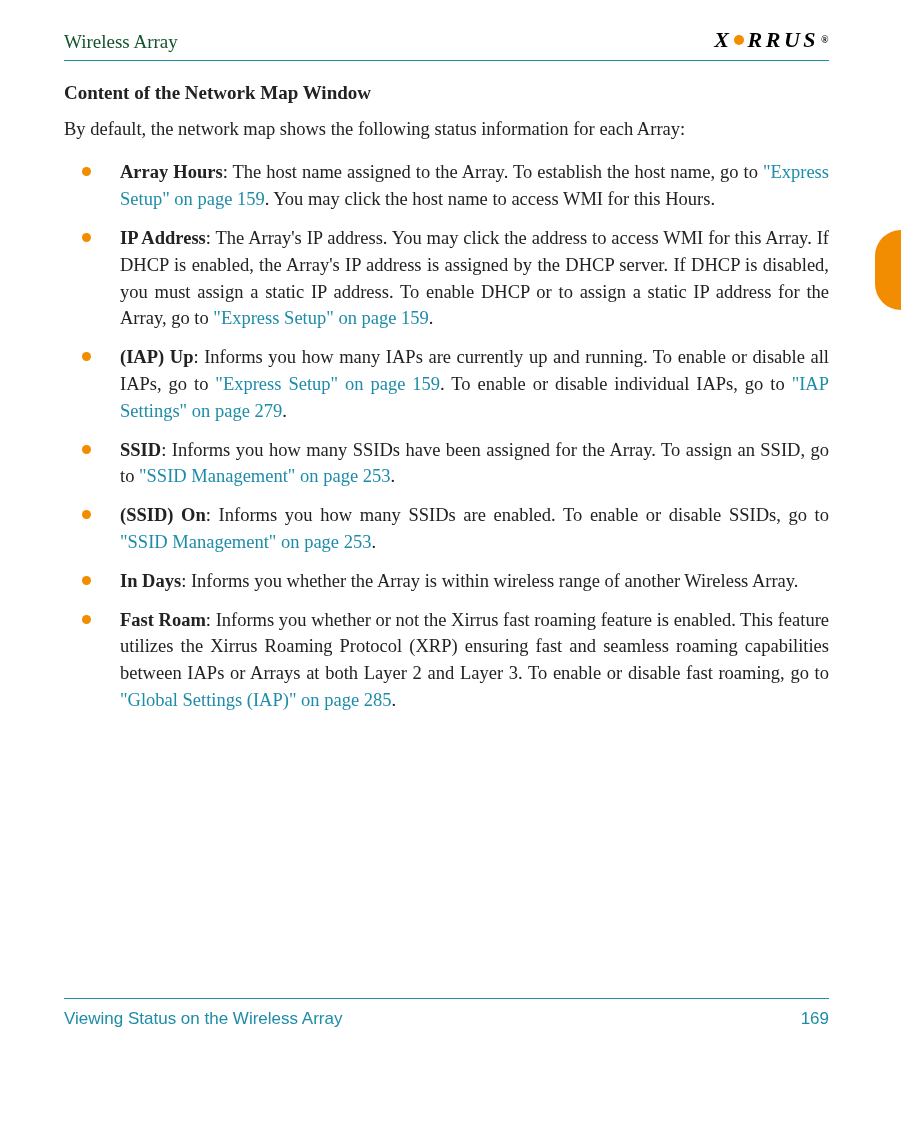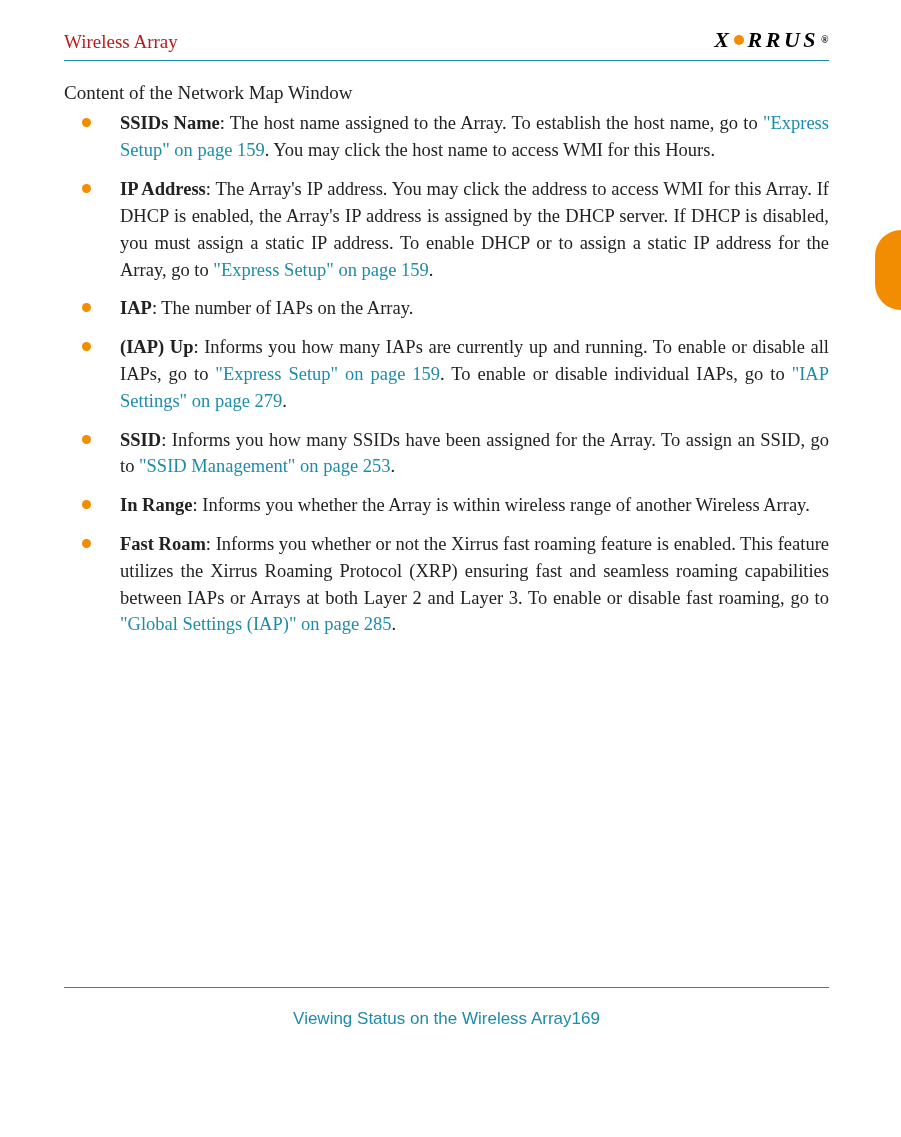--- a/index.html
+++ b/index.html
@@ -1,30 +1,30 @@
 <!DOCTYPE html>
 <html><head>
 <meta charset="utf-8">
 <style>
 body{margin:0;font-family:"Book Antiqua","Palatino Linotype",Palatino,Georgia,serif;font-size:18.5px;line-height:1.45;color:#222;background:#fff;width:901px}
 .page{position:relative;padding:24px 72px 40px 64px;min-height:1060px;box-sizing:border-box}
 .top-row{display:flex;justify-content:space-between;align-items:flex-end;border-bottom:1.5px solid #1e8ca8;padding-bottom:4px;margin-bottom:18px}
-.header-title{color:#b91c1c;font-size:19px}
+.header-title{color:#14532d;font-size:19px}
 .logo{display:flex;align-items:center;gap:3px;font-weight:900;font-style:italic;font-size:22px;letter-spacing:.5px;color:#000}
 .logo .xi-dot{width:10px;height:10px;border-radius:50%;background:#f28c00;display:inline-block;margin:0 1px}
 .logo sup{font-size:10px;font-style:normal;font-weight:700;margin-left:2px;vertical-align:super}
-.section-title{font-weight:400;font-size:19px;margin-bottom:4px}
+.section-title{font-weight:700;font-size:19px;margin-bottom:10px}
 .intro{text-align:justify;margin-bottom:16px}
 ul.bullets{list-style:none;margin:0;padding:0}
 ul.bullets>li{position:relative;padding-left:56px;text-align:justify;margin-bottom:12px}
 ul.bullets>li::before{content:"";position:absolute;left:18px;top:8px;width:9px;height:9px;border-radius:50%;background:#f28c00}
 .term{font-weight:700}
 a.link,.link{color:#1e8ca8;text-decoration:none;cursor:pointer}
 .side-tab{position:absolute;right:0;top:230px;width:26px;height:80px;background:#f28c00;border-radius:40px 0 0 40px}
-.footer{position:absolute;bottom:28px;left:64px;right:72px;display:flex;justify-content:center;border-top:1.5px solid #1e8ca8;padding-top:19px;font-family:Arial,Helvetica,sans-serif;font-size:17px;color:#1e8ca8}
+.footer{position:absolute;bottom:28px;left:64px;right:72px;display:flex;justify-content:space-between;border-top:1.5px solid #1e8ca8;padding-top:8px;font-family:Arial,Helvetica,sans-serif;font-size:17px;color:#1e8ca8}
 </style>
 </head>
 <body>
 
 <div class="page">
   <div class="side-tab"></div>
 
   <div class="top-row">
     <div class="header-title">Wireless Array</div>
     <div class="logo">
@@ -32,28 +32,29 @@
       <span class="xi-dot"></span>
       <span>R</span>
         <span>R</span>
         <span>U</span>
         <span>S</span>
       <sup>®</sup>
     </div>
   </div>
 
   <div class="section-title">Content of the Network Map Window</div>
+  <div class="intro">By default, the network map shows the following status information for each Array:</div>
 
   <ul class="bullets">
-    <li><span class="term">SSIDs Name</span><span>: The host name assigned to the Array. To establish the host name, go to </span><a class="link">"Express Setup" on page 159</a><span>. You may click the host name to access WMI for this Hours.</span></li>
+    <li><span class="term">Array Hours</span><span>: The host name assigned to the Array. To establish the host name, go to </span><a class="link">"Express Setup" on page 159</a><span>. You may click the host name to access WMI for this Hours.</span></li>
     <li><span class="term">IP Address</span><span>: The Array's IP address. You may click the address to access WMI for this Array. If DHCP is enabled, the Array's IP address is assigned by the DHCP server. If DHCP is disabled, you must assign a static IP address. To enable DHCP or to assign a static IP address for the Array, go to </span><a class="link">"Express Setup" on page 159</a><span>.</span></li>
-    <li><span class="term">IAP</span><span>: The number of IAPs on the Array.</span></li>
     <li><span class="term">(IAP) Up</span><span>: Informs you how many IAPs are currently up and running. To enable or disable all IAPs, go to </span><a class="link">"Express Setup" on page 159</a><span>. To enable or disable individual IAPs, go to </span><a class="link">"IAP Settings" on page 279</a><span>.</span></li>
     <li><span class="term">SSID</span><span>: Informs you how many SSIDs have been assigned for the Array. To assign an SSID, go to </span><a class="link">"SSID Management" on page 253</a><span>.</span></li>
-    <li><span class="term">In Range</span><span>: Informs you whether the Array is within wireless range of another Wireless Array.</span></li>
+    <li><span class="term">(SSID) On</span><span>: Informs you how many SSIDs are enabled. To enable or disable SSIDs, go to </span><a class="link">"SSID Management" on page 253</a><span>.</span></li>
+    <li><span class="term">In Days</span><span>: Informs you whether the Array is within wireless range of another Wireless Array.</span></li>
     <li><span class="term">Fast Roam</span><span>: Informs you whether or not the Xirrus fast roaming feature is enabled. This feature utilizes the Xirrus Roaming Protocol (XRP) ensuring fast and seamless roaming capabilities between IAPs or Arrays at both Layer 2 and Layer 3. To enable or disable fast roaming, go to </span><a class="link">"Global Settings (IAP)" on page 285</a><span>.</span></li>
   </ul>
 
   <div class="footer">
     <span>Viewing Status on the Wireless Array</span>
     <span>169</span>
   </div>
 </div>
 
 </body></html>

